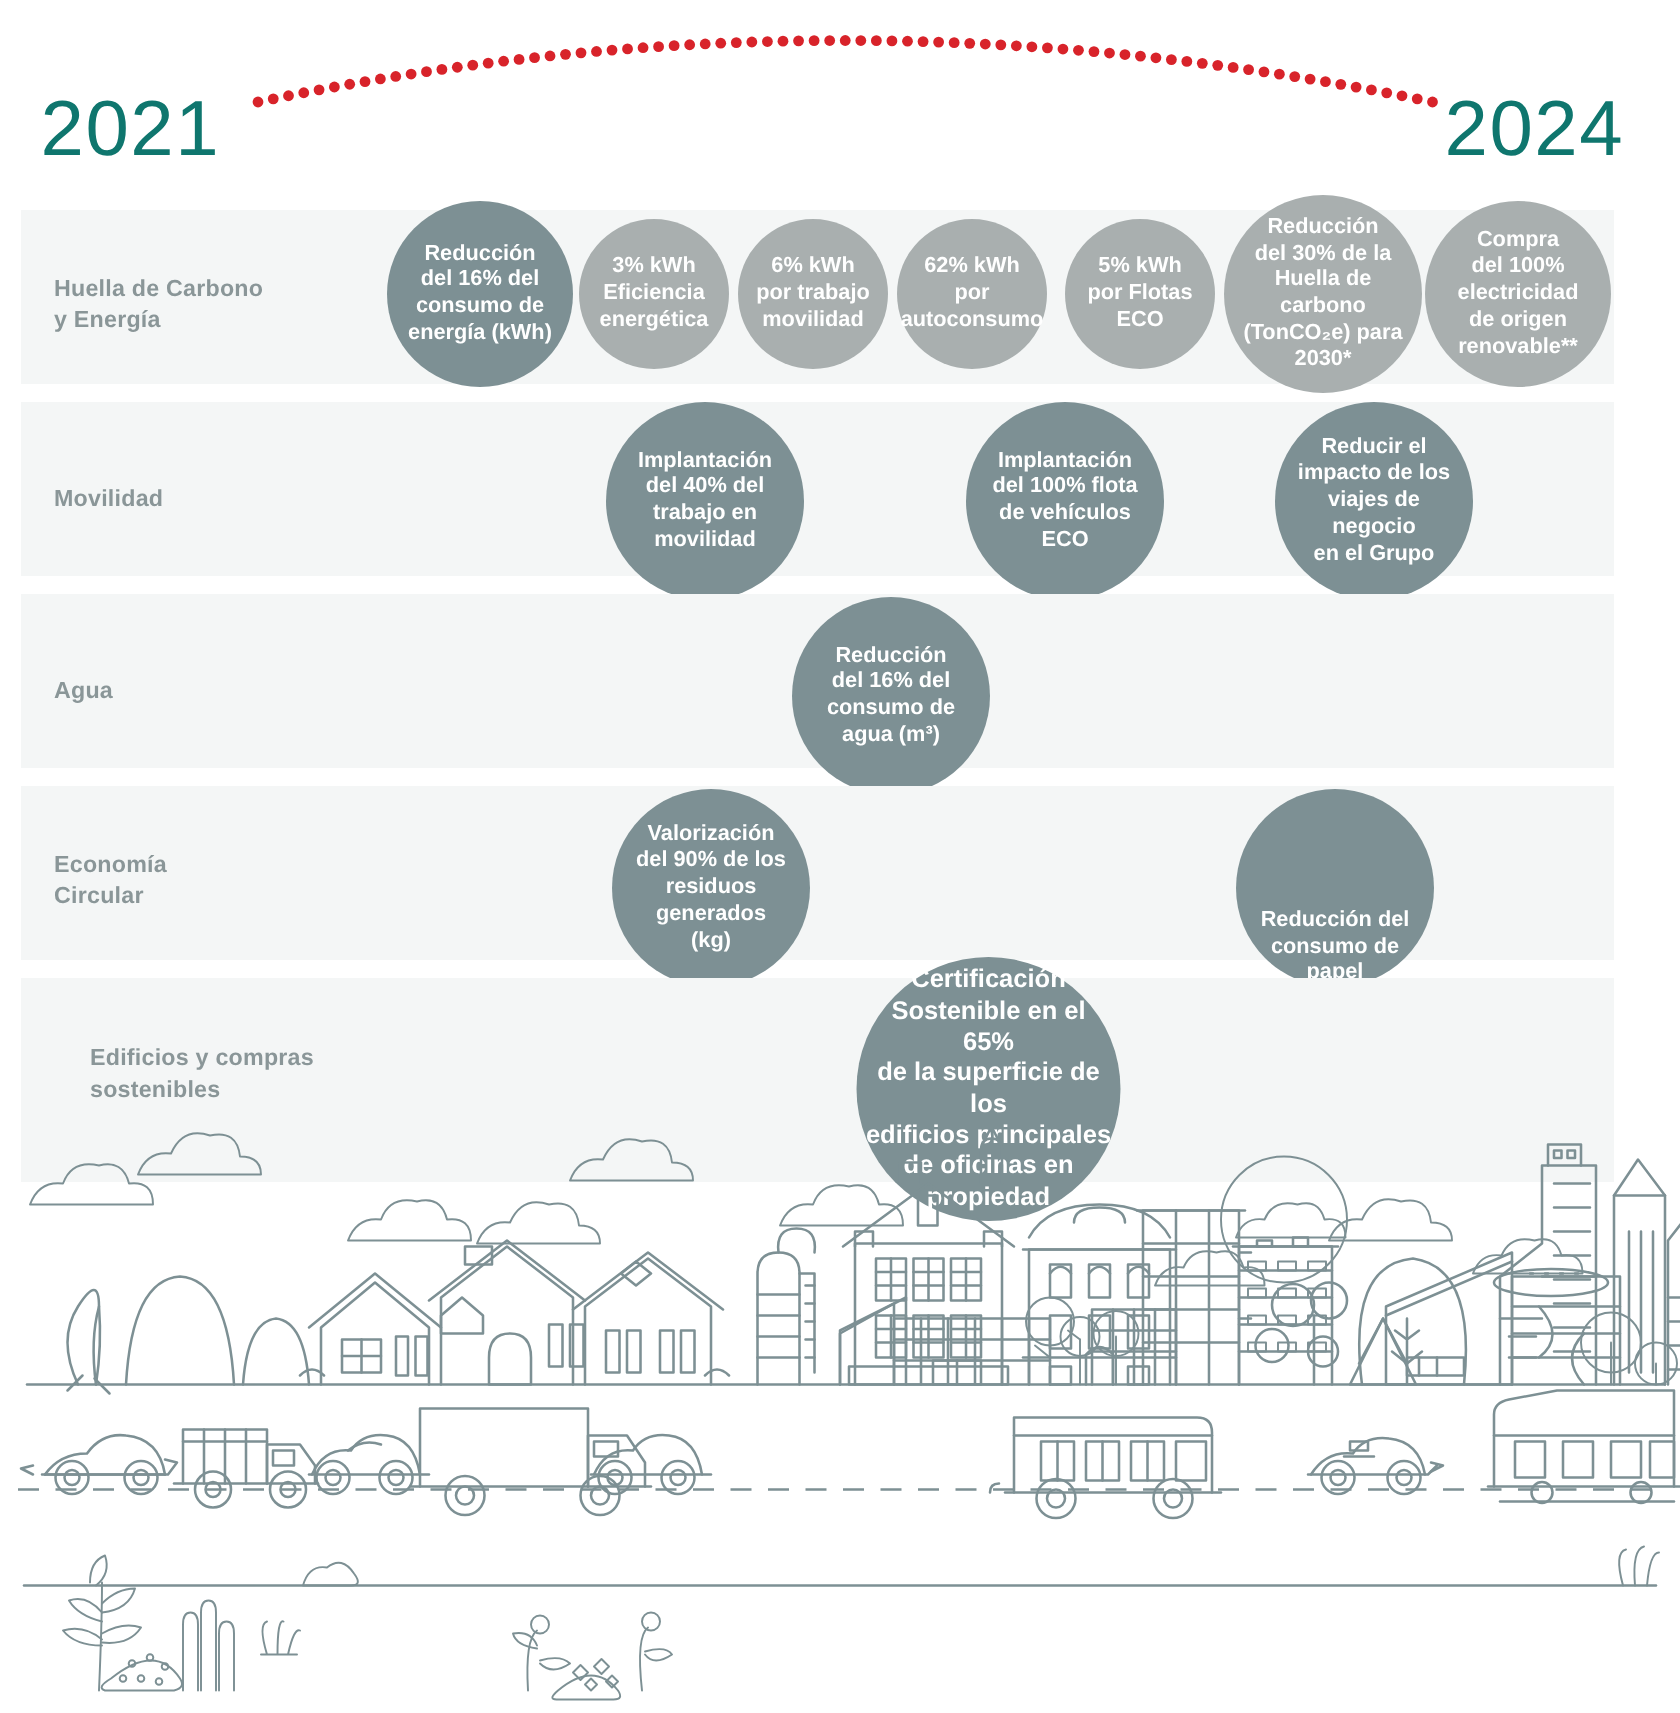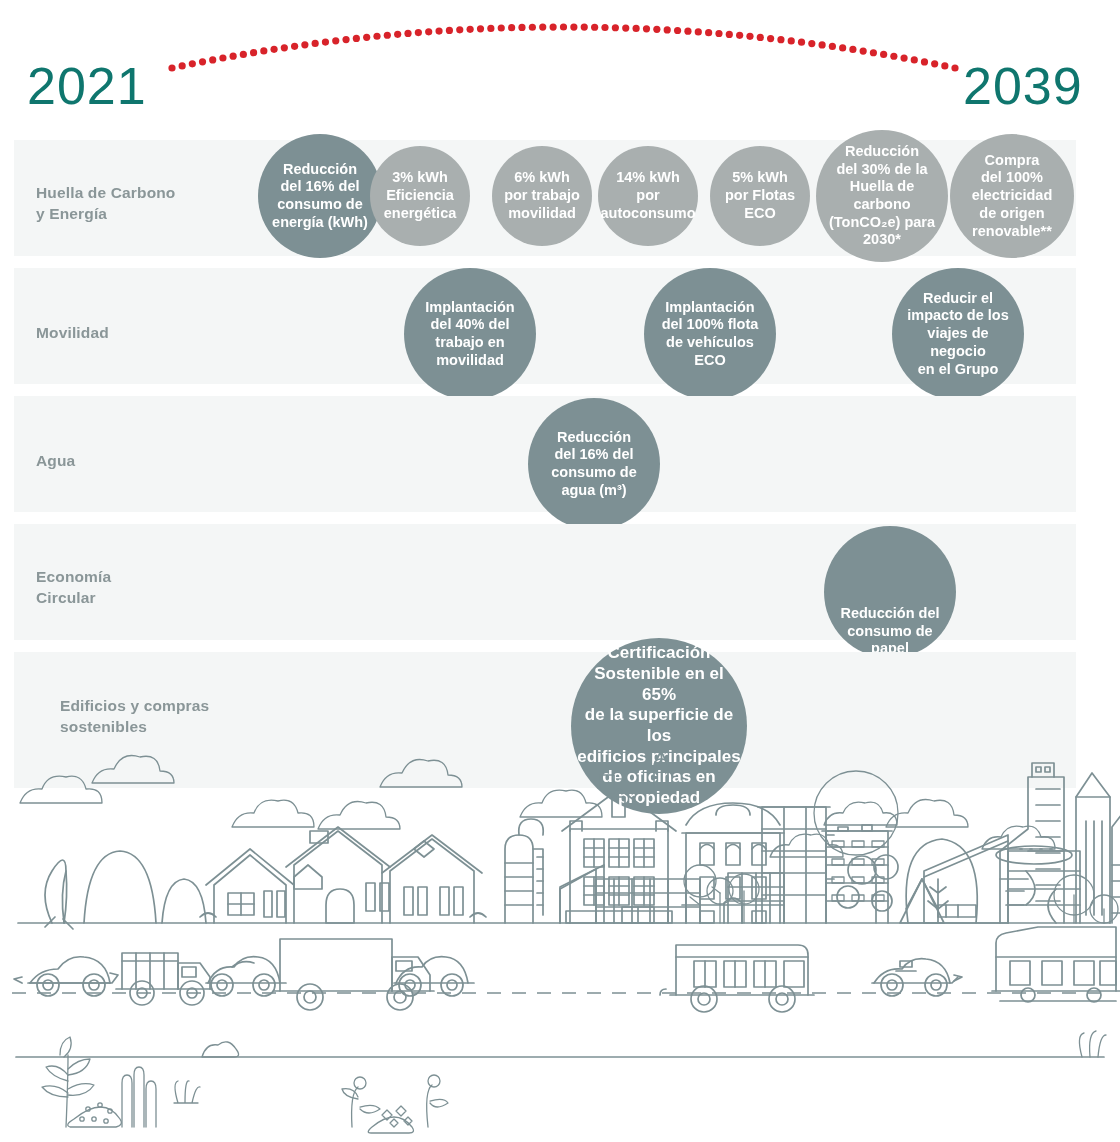--- a/index.html
+++ b/index.html
@@ -120,44 +120,44 @@
       <circle cx="904.0748291015625" cy="58.0611457824707" r="3.6" fill="#d8232a"></circle>
       <circle cx="914.2802124023438" cy="59.942909240722656" r="3.6" fill="#d8232a"></circle>
       <circle cx="924.4757690429688" cy="61.877681732177734" r="3.6" fill="#d8232a"></circle>
       <circle cx="934.6609497070312" cy="63.866233825683594" r="3.6" fill="#d8232a"></circle>
       <circle cx="944.8358154296875" cy="65.90708923339844" r="3.6" fill="#d8232a"></circle>
       <circle cx="955" cy="68" r="3.6" fill="#d8232a"></circle>
     </g>
 </svg>
 
 <div class="year" id="year-start">2021</div>
-<div class="year" id="year-end">2039</div>
+<div class="year" id="year-end">2024</div>
 
 <div id="bands">
     <div class="band" style="top: 140px; height: 116px;"></div>
     <div class="band-label" style="top: 182px;">Huella de Carbono
 y Energía</div>
     <div class="bubble b-dark" style="left: 258px; top: 134px; width: 124px; height: 124px; font-size: 14.5px;">
       <span>Reducción
 del 16% del
 consumo de
 energía (kWh)</span>
     </div>
-    <div class="bubble b-light" style="left: 370px; top: 146px; width: 100px; height: 100px; font-size: 14.5px;">
+    <div class="bubble b-light" style="left: 386px; top: 146px; width: 100px; height: 100px; font-size: 14.5px;">
       <span>3% kWh
 Eficiencia
 energética</span>
     </div>
     <div class="bubble b-light" style="left: 492px; top: 146px; width: 100px; height: 100px; font-size: 14.5px;">
       <span>6% kWh
 por trabajo
 movilidad</span>
     </div>
     <div class="bubble b-light" style="left: 598px; top: 146px; width: 100px; height: 100px; font-size: 14.5px;">
-      <span>14% kWh
+      <span>62% kWh
 por
 autoconsumo</span>
     </div>
     <div class="bubble b-light" style="left: 710px; top: 146px; width: 100px; height: 100px; font-size: 14.5px;">
       <span>5% kWh
 por Flotas
 ECO</span>
     </div>
     <div class="bubble b-light" style="left: 816px; top: 130px; width: 132px; height: 132px; font-size: 14.5px;">
       <span>Reducción
@@ -180,37 +180,44 @@
 del 40% del
 trabajo en
 movilidad</span>
     </div>
     <div class="bubble b-dark" style="left: 644px; top: 268px; width: 132px; height: 132px; font-size: 14.5px;">
       <span>Implantación
 del 100% flota
 de vehículos
 ECO</span>
     </div>
-    <div class="bubble b-dark" style="left: 892px; top: 268px; width: 132px; height: 132px; font-size: 14.5px;">
+    <div class="bubble b-dark" style="left: 850px; top: 268px; width: 132px; height: 132px; font-size: 14.5px;">
       <span>Reducir el
 impacto de los
 viajes de negocio
 en el Grupo</span>
     </div>
     <div class="band" style="top: 396px; height: 116px;"></div>
     <div class="band-label" style="top: 450px;">Agua</div>
     <div class="bubble b-dark" style="left: 528px; top: 398px; width: 132px; height: 132px; font-size: 14.5px;">
       <span>Reducción
 del 16% del
 consumo de
 agua (m³)</span>
     </div>
     <div class="band" style="top: 524px; height: 116px;"></div>
     <div class="band-label" style="top: 566px;">Economía
 Circular</div>
+    <div class="bubble b-dark" style="left: 408px; top: 526px; width: 132px; height: 132px; font-size: 14.5px;">
+      <span>Valorización
+del 90% de los
+residuos
+generados
+(kg)</span>
+    </div>
     <div class="bubble b-dark" style="left: 824px; top: 526px; width: 132px; height: 132px; font-size: 14.5px; align-items: flex-end;">
       <span>Reducción del
 consumo de
 papel</span>
     </div>
     <div class="band" style="top: 652px; height: 136px;"></div>
     <div class="band-label" style="top: 695px; margin-left: 24px;">Edificios y compras
 sostenibles</div>
     <div class="bubble b-dark" style="left: 571px; top: 638px; width: 176px; height: 176px; font-size: 17px;">
       <span>Certificación

